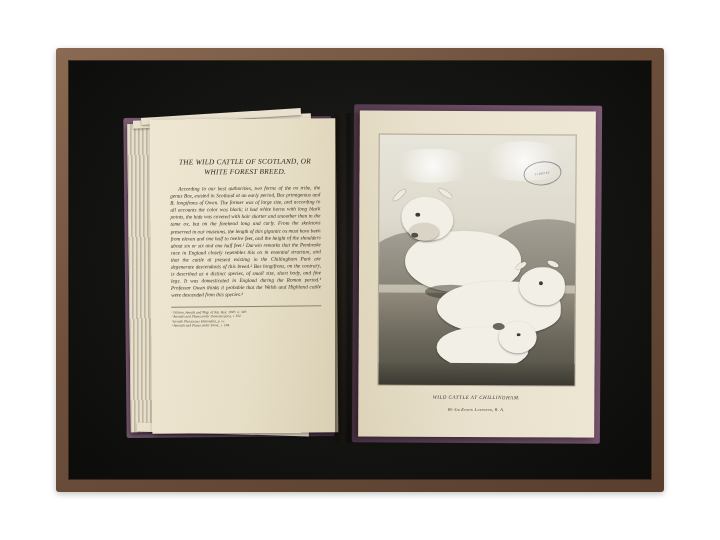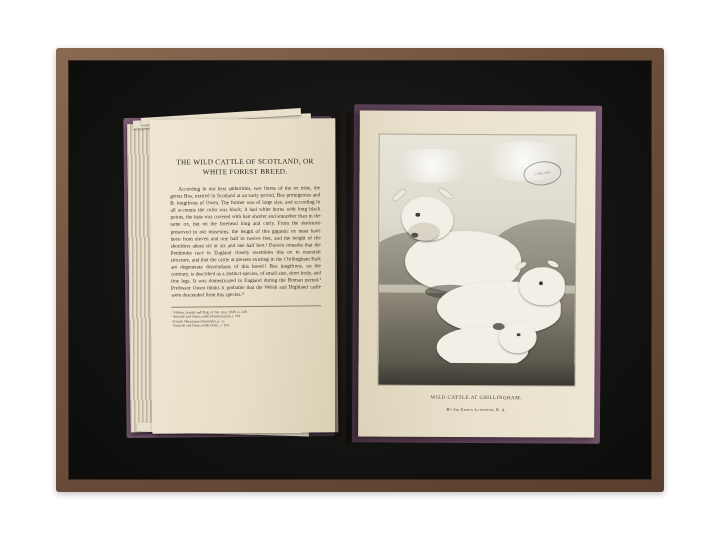--- a/index.html
+++ b/index.html
@@ -13,20 +13,21 @@
     font-family: "Liberation Serif", serif;
     overflow: hidden;
   }
 
   
   #photo-stage {
     position: absolute;
     left: 0; top: 0;
     width: 720px; height: 540px;
     background: #ffffff;
+    font-style: italic;
   }
 
   #frame-outer {
     position: absolute;
     left: 56px; top: 48px;
     width: 608px; height: 444px;
     background: linear-gradient(150deg, #8a6a52 0%, #6d4f3c 40%, #5a3f2e 100%);
     border-radius: 3px;
     box-shadow: 0 2px 6px rgba(0,0,0,0.25);
     padding: 0;

